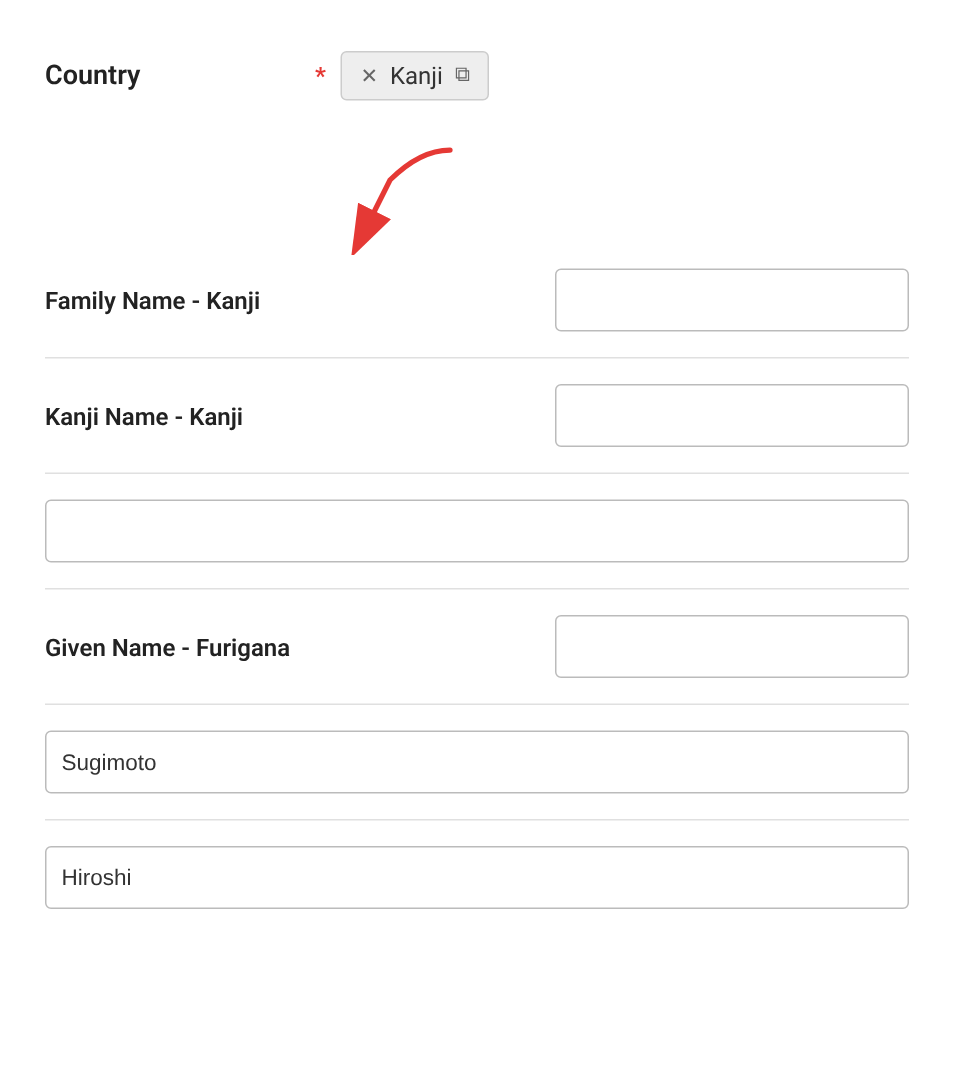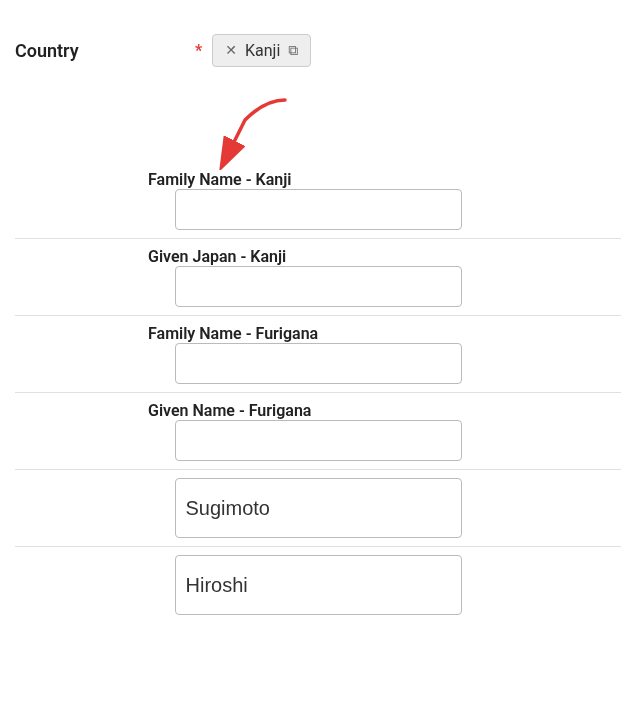--- a/index.html
+++ b/index.html
@@ -10,29 +10,28 @@
 
     body {
       font-family: -apple-system, BlinkMacSystemFont, 'Segoe UI', Roboto, sans-serif;
       background: #ffffff;
       width: 636px;
       min-height: 712px;
       overflow-x: hidden;
     }
 
     .form-container {
-      padding: 20px 15px;
+      padding: 20px 30px;
     }
 
     .field-row {
       display: flex;
       align-items: center;
       margin-bottom: 8px;
       min-height: 60px;
-      flex-direction: column;
     }
 
     .field-label {
       font-size: 16px;
       font-weight: 600;
       color: #222222;
       min-width: 340px;
       flex-shrink: 0;
     }
 
@@ -42,21 +41,21 @@
       font-size: 16px;
       font-weight: 700;
     }
 
     .field-input {
       flex: 1;
       height: 42px;
       border: 1.5px solid #bbbbbb;
       border-radius: 4px;
       padding: 6px 10px;
-      font-size: 20px;
+      font-size: 15px;
       color: #333;
       background: #ffffff;
       outline: none;
     }
 
     
     .country-row {
       display: flex;
       align-items: center;
       margin-bottom: 10px;
@@ -153,26 +152,25 @@
     </svg>
   </div>
 
   <div>
   <div class="field-row">
         <span class="field-label">Family Name - Kanji</span>
         <input type="text" class="field-input" style="">
       </div>
       <div class="separator-line"></div>
       <div class="field-row">
-        <span class="field-label">Given Japan - Kanji</span>
+        <span class="field-label">Kanji Name - Kanji</span>
         <input type="text" class="field-input" style="">
       </div>
       <div class="separator-line"></div>
       <div class="field-row">
-        <span class="field-label">Family Name - Furigana</span>
         <input type="text" class="field-input" style="">
       </div>
       <div class="separator-line"></div>
       <div class="field-row">
         <span class="field-label">Given Name - Furigana</span>
         <input type="text" class="field-input" style="">
       </div>
       <div class="separator-line"></div>
       <div class="field-row">
         <input type="text" class="field-input" value="Sugimoto" style="">

